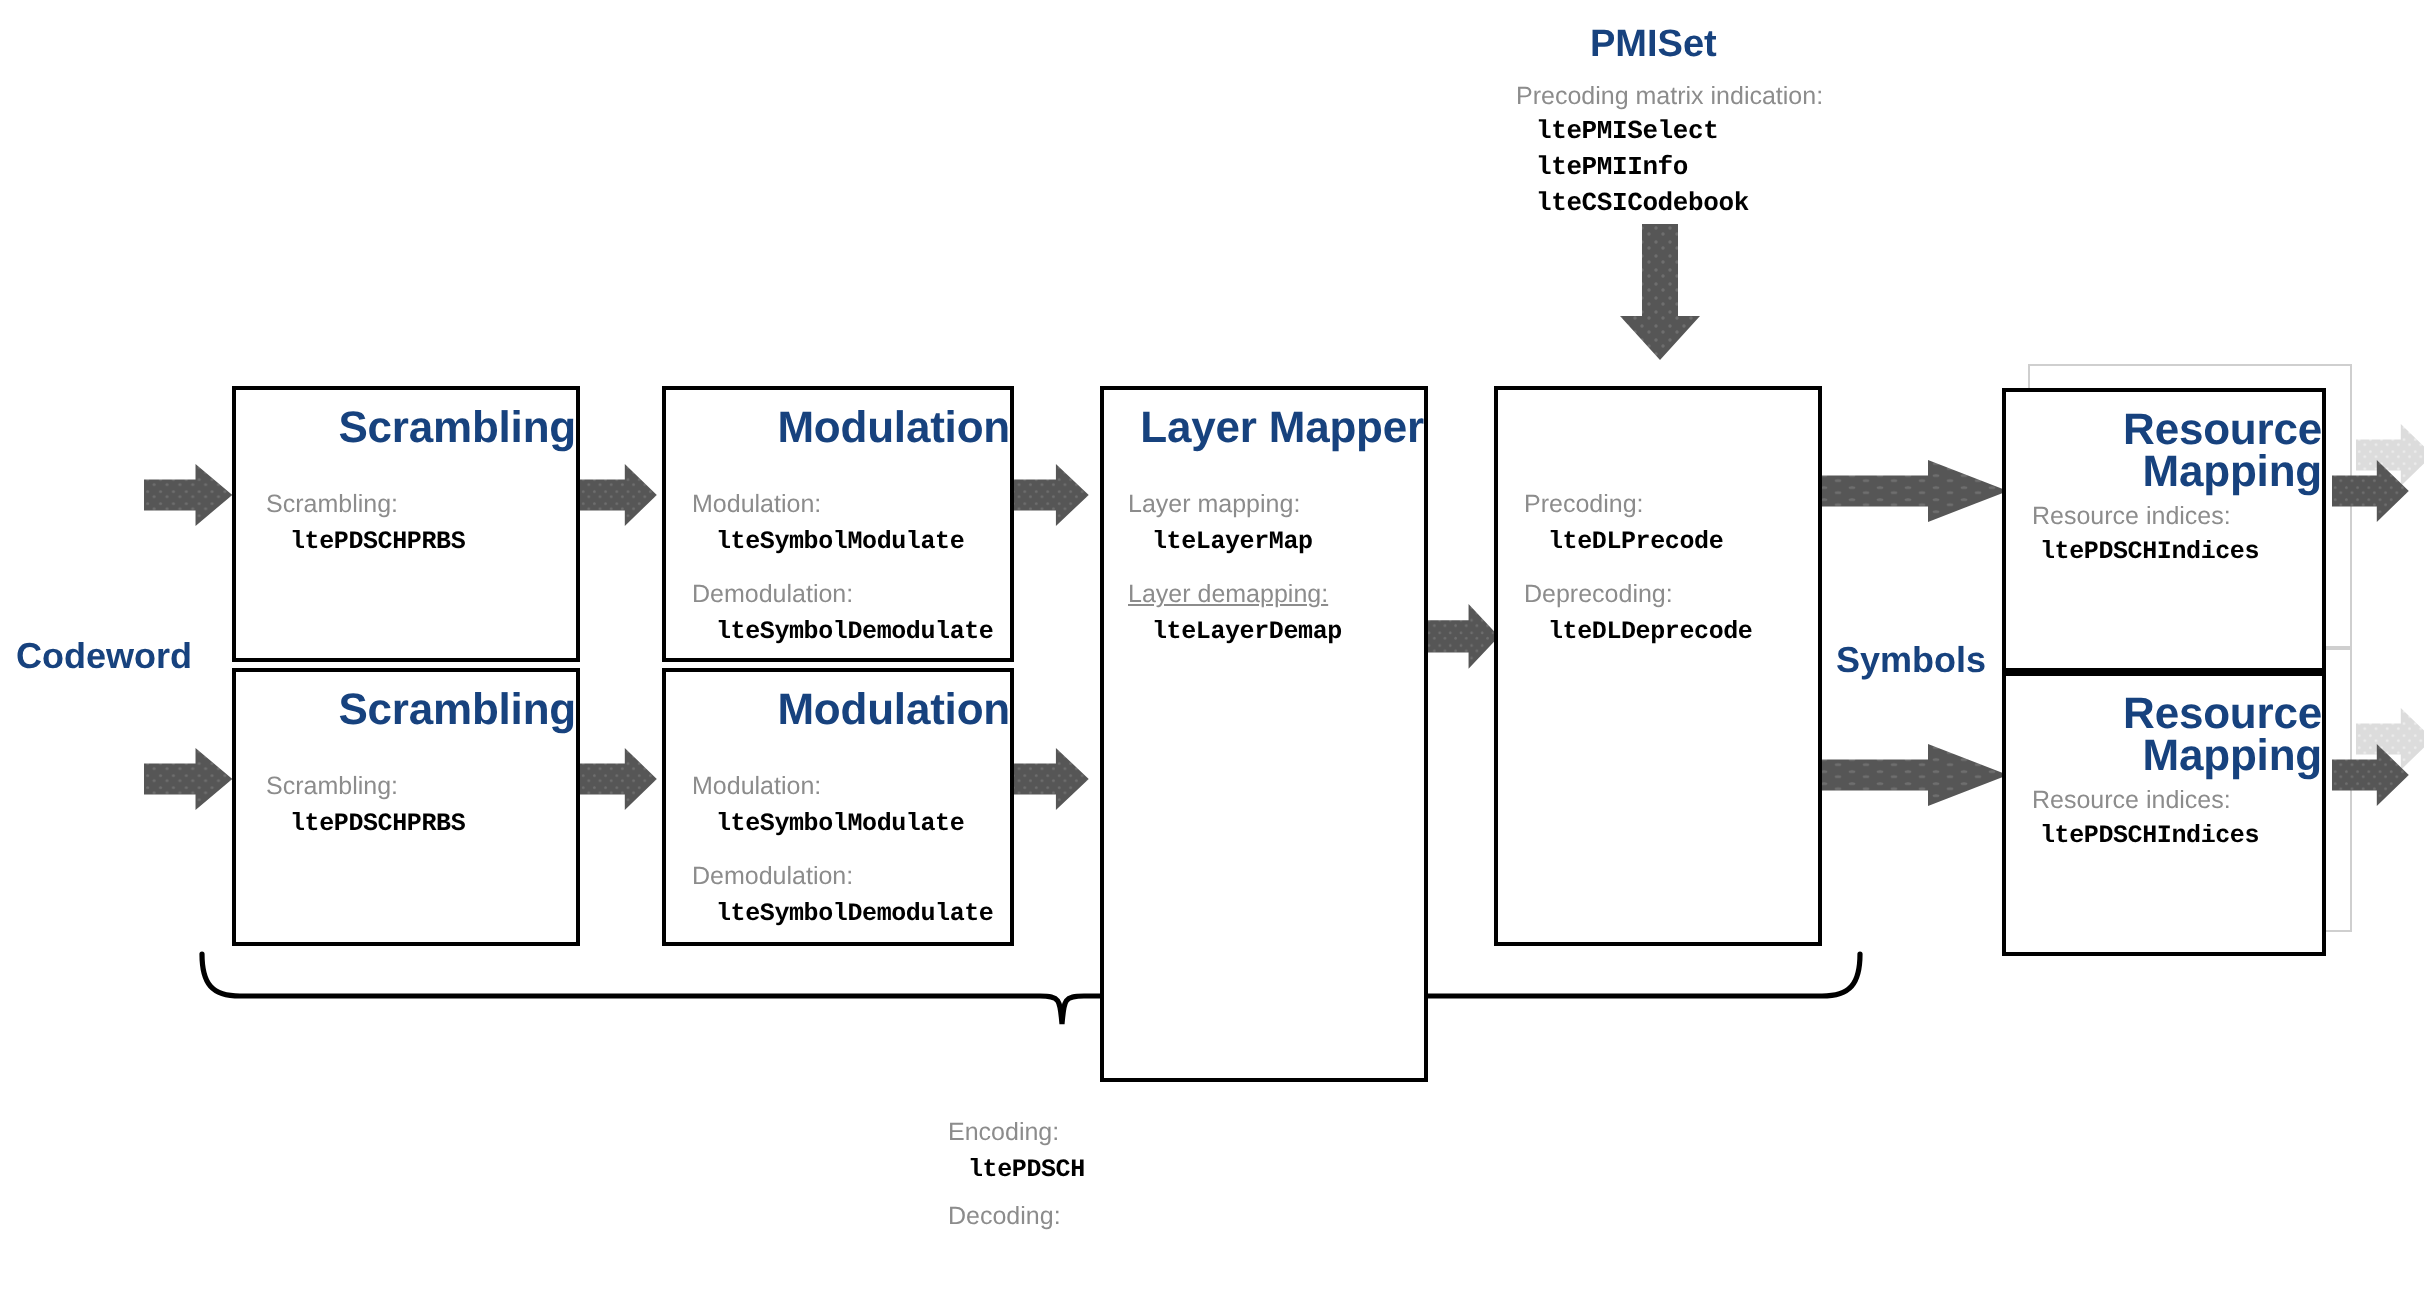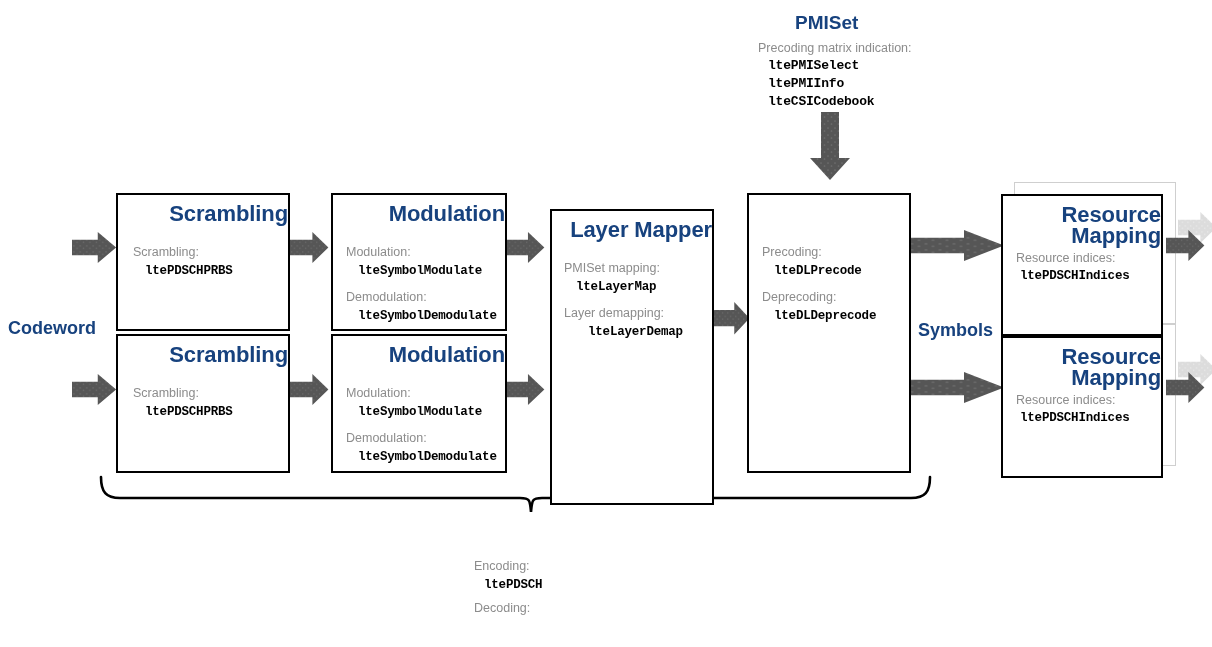--- a/index.html
+++ b/index.html
@@ -204,26 +204,26 @@
   </div>
 
   <div class="box" style="left:331px;top:193px;width:176px;height:138px;">
     <div class="box-title" style="top:9px;">Modulation</div>
     <div class="lbl" style="left:13px;top:50px;">Modulation:</div>
     <div class="fn" style="left:25px;top:69px;">lteSymbolModulate</div>
     <div class="lbl" style="left:13px;top:95px;">Demodulation:</div>
     <div class="fn" style="left:25px;top:114px;">lteSymbolDemodulate</div>
   </div>
 
-  <div class="box" style="left:550px;top:193px;width:164px;height:296px;margin-top:16px;">
+  <div class="box" style="left:550px;top:193px;width:164px;height:348px;">
     <div class="box-title" style="top:9px;">Layer Mapper</div>
-    <div class="lbl" style="left:12px;top:50px;">PMISet mapping:</div>
+    <div class="lbl" style="left:12px;top:50px;">Layer mapping:</div>
     <div class="fn" style="left:24px;top:69px;">lteLayerMap</div>
-    <div class="lbl" style="left:12px;top:95px;">Layer demapping:</div>
-    <div class="fn" style="left:36px;top:114px;">lteLayerDemap</div>
+    <div class="lbl" style="left:12px;top:95px;text-decoration:underline;">Layer demapping:</div>
+    <div class="fn" style="left:24px;top:114px;">lteLayerDemap</div>
   </div>
 
   <div class="box" style="left:747px;top:193px;width:164px;height:280px;">
     <div class="lbl" style="left:13px;top:50px;">Precoding:</div>
     <div class="fn" style="left:25px;top:69px;">lteDLPrecode</div>
     <div class="lbl" style="left:13px;top:95px;">Deprecoding:</div>
     <div class="fn" style="left:25px;top:114px;">lteDLDeprecode</div>
   </div>
 
   <div class="box" style="left:1001px;top:194px;width:162px;height:142px;">

